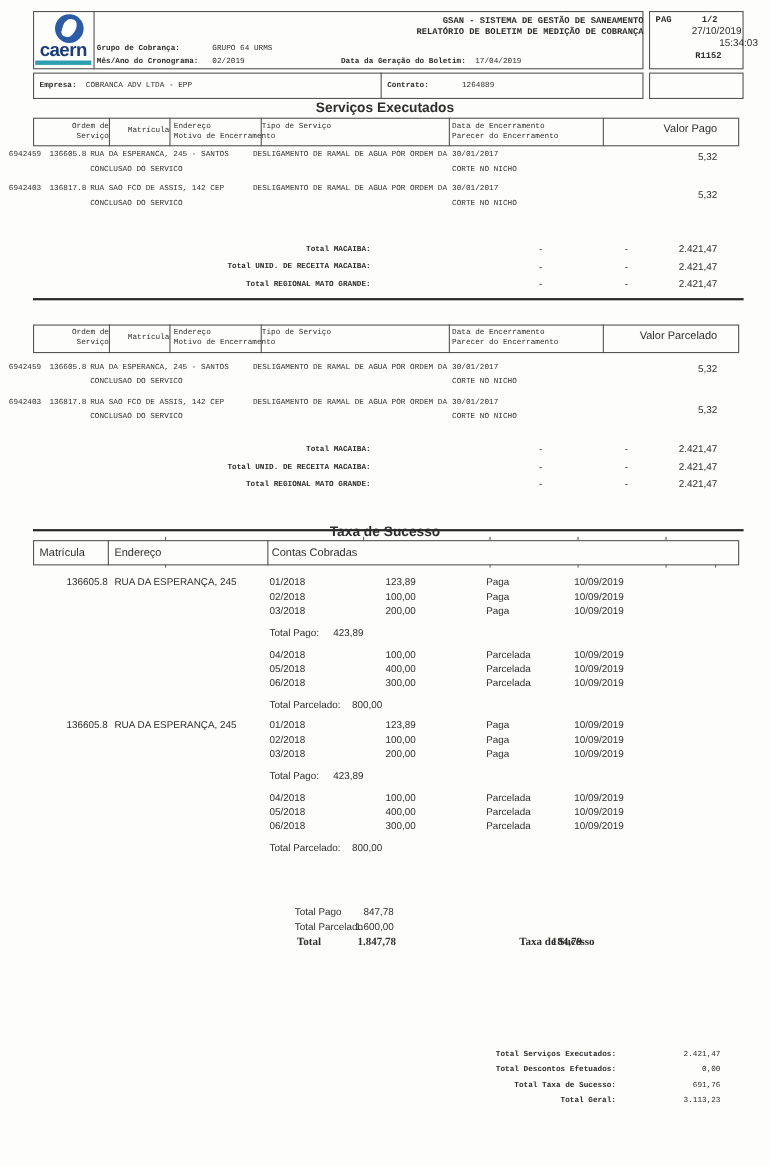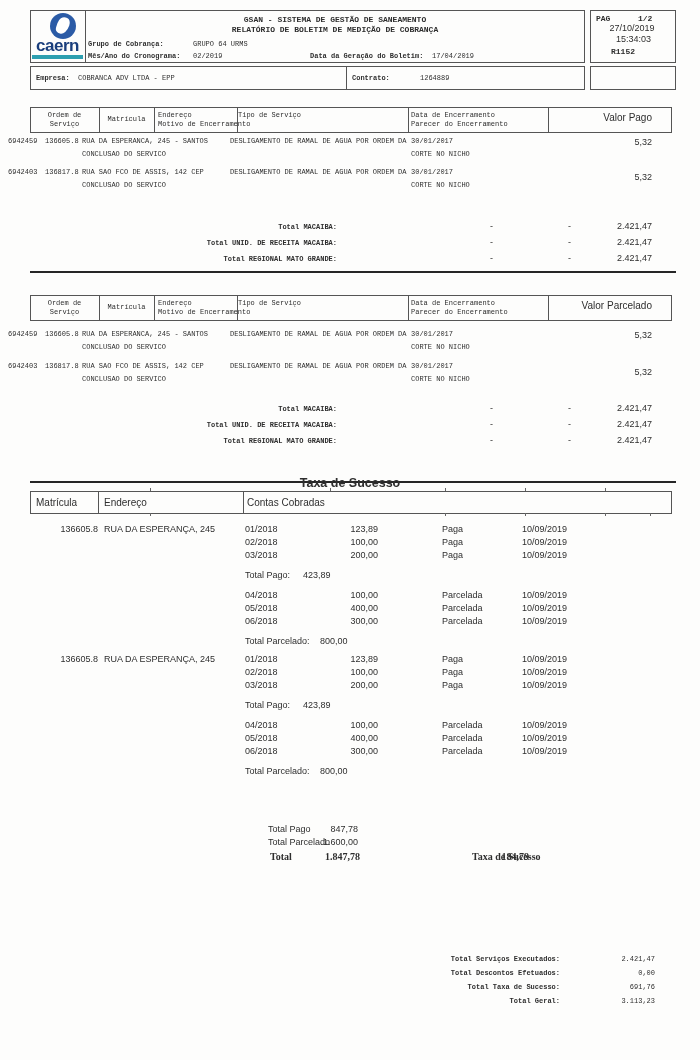--- a/index.html
+++ b/index.html
@@ -11,21 +11,21 @@
   .hl{background:#262626}
   .tick{width:1px;height:3px;background:#666}
   .m7{font:7px "Liberation Mono",monospace}
   .mb7{font:bold 7px "Liberation Mono",monospace}
   .mb8{font:bold 8px "Liberation Mono",monospace}
   .s9{font-family:"Liberation Sans",sans-serif;font-size:9px}
   .s10{font-family:"Liberation Sans",sans-serif;font-size:10px}
   .st{font-family:"Liberation Sans",sans-serif;font-weight:bold;font-size:12.5px;text-align:center}
   .tb{font-family:"Liberation Serif",serif;font-weight:bold;font-size:10px}
   .r{text-align:right}
-  .c{text-align:center}
+  .c{text-align:right}
   .logo-circle{width:26px;height:26px;border-radius:50%;background:#2b5ba6}
   .logo-drop{position:absolute;left:7px;top:4px;width:12px;height:17px;background:#fff;
              border-radius:58% 42% 62% 38%/55% 45% 70% 30%;transform:rotate(18deg)}
   .logo-word{font-family:"Liberation Sans",sans-serif;font-weight:bold;font-size:17px;
              color:#1a3e7c;letter-spacing:-.5px;text-align:center}
   .logo-bar{height:4px;background:#2d9fb0}
 </style>
 </head>
 <body>
 
@@ -47,31 +47,32 @@
   <span class="a m7" style="left:193px;top:40px">GRUPO 64 URMS</span>
   <span class="a mb7" style="left:88px;top:52px">Mês/Ano do Cronograma:</span>
   <span class="a m7" style="left:193px;top:52px">02/2019</span>
   <span class="a mb7" style="left:310px;top:52px">Data da Geração do Boletim:</span>
   <span class="a m7" style="left:432px;top:52px">17/04/2019</span>
 
   <div class="a box" style="left:590px;top:10px;width:84px;height:51px"></div>
   <span class="a mb8" style="left:596px;top:14px">PAG</span>
   <span class="a mb8" style="left:638px;top:14px">1/2</span>
   <div class="a s9 c" style="left:590px;top:24px;width:84px">27/10/2019</div>
-  <div class="a s9 c" style="left:590px;top:35px;width:87px">15:34:03</div>
+  <div class="a s9 c" style="left:590px;top:35px;width:99px">15:34:03</div>
   <div class="a mb8 c" style="left:590px;top:47px;width:66px">R1152</div>
 
   <div class="a box" style="left:30px;top:66px;width:553px;height:22px"></div>
   <div class="a vl" style="left:346px;top:66px;height:24px"></div>
   <div class="a box" style="left:590px;top:66px;width:84px;height:22px"></div>
   <span class="a mb7" style="left:36px;top:74px">Empresa:</span>
   <span class="a m7" style="left:78px;top:74px">COBRANCA ADV LTDA - EPP</span>
   <span class="a mb7" style="left:352px;top:74px">Contrato:</span>
   <span class="a m7" style="left:420px;top:74px">1264889</span>
 
+  <div class="a st" style="left:0;top:92px;width:700px">Serviços Executados</div>
   <div class="a box" style="left:30px;top:107px;width:640px;height:24px"></div>
   <div class="a vl" style="left:99px;top:107px;height:26px"></div>
   <div class="a vl" style="left:154px;top:107px;height:26px"></div>
   <div class="a vl" style="left:237px;top:107px;height:26px"></div>
   <div class="a vl" style="left:408px;top:107px;height:26px"></div>
   <div class="a vl" style="left:548px;top:107px;height:26px"></div>
   <div class="a m7 c" style="left:30px;top:111px;width:69px">Ordem de</div>
   <div class="a m7 c" style="left:30px;top:120px;width:69px">Serviço</div>
   <div class="a m7 c" style="left:99px;top:115px;width:55px">Matrícula</div>
   <span class="a m7" style="left:158px;top:111px">Endereço</span>

